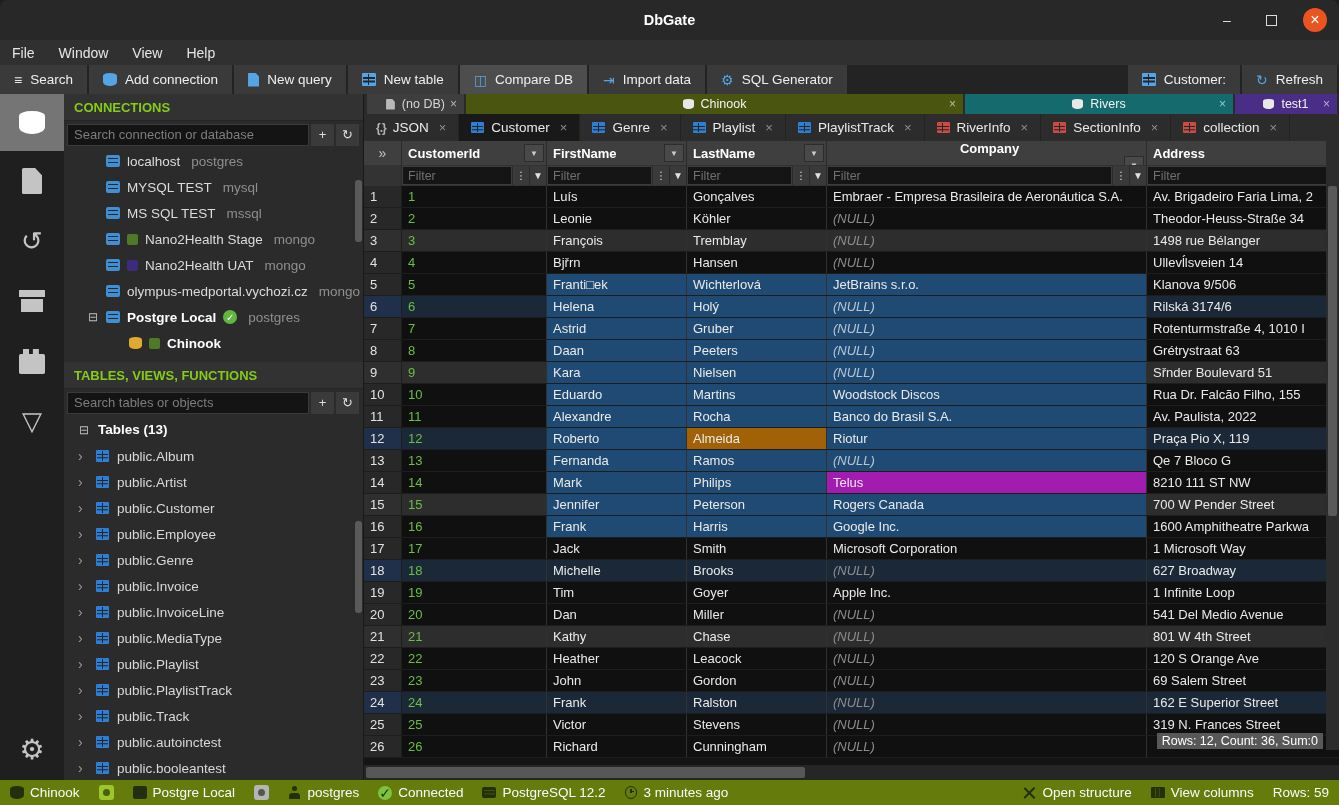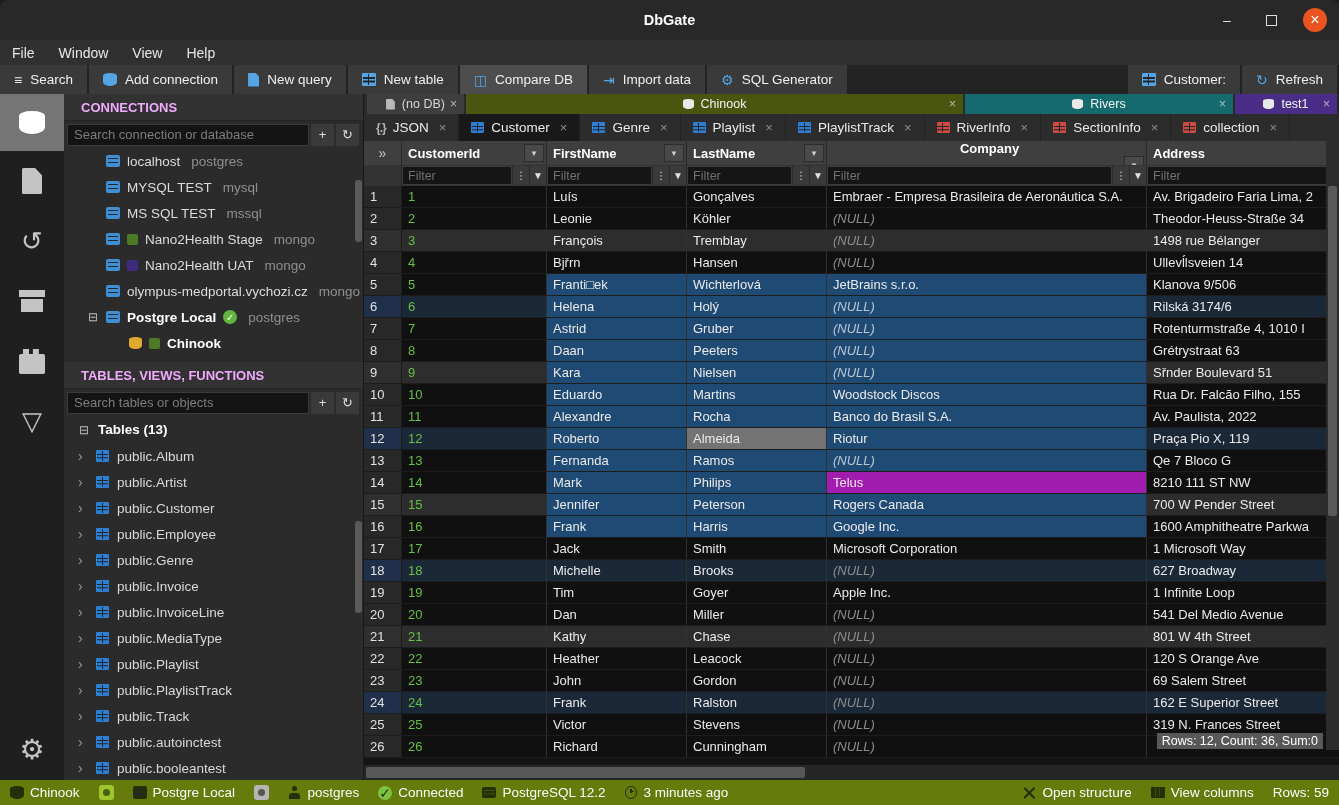--- a/index.html
+++ b/index.html
@@ -22,21 +22,21 @@
 .tbtn.lighter{background:#4d4d4d}
 .tb-spacer{flex:1}
 
 .main{flex:1;display:flex;min-height:0}
 .activitybar{width:64px;background:#1f1f1f;display:flex;flex-direction:column;align-items:stretch;flex:none}
 .act{height:60px;display:flex;align-items:center;justify-content:center;color:#c4c4c4;font-size:26px}
 .act.active{background:#757575;color:#fff;height:57px}
 .act-spacer{flex:1}
 
 .sidepanel{width:300px;background:#2b2b2b;display:flex;flex-direction:column;flex:none;border-right:1px solid #191919}
-.phead{height:27px;background:#323232;border-bottom:1px solid #252525;display:flex;align-items:center;padding-left:17px;font-weight:bold;font-size:13px;color:#f0abfc;flex:none}
+.phead{height:27px;background:#323232;border-bottom:1px solid #252525;display:flex;align-items:center;padding-left:10px;font-weight:bold;font-size:13px;color:#84cc16;flex:none}
 .psearch{height:27px;display:flex;align-items:center;padding:2px 4px 2px 3px;gap:2px;background:#2b2b2b;flex:none}
 .psearch input{flex:1;background:#141414;border:1px solid #3a3a3a;color:#bdbdbd;font-size:13px;height:22px;padding:0 6px;font-family:inherit;outline:none;min-width:0}
 .psearch input::placeholder{color:#7d7d7d}
 .psbtn{width:23px;height:22px;background:#3a3a3a;color:#ddd;display:flex;align-items:center;justify-content:center;font-size:13px;flex:none}
 .list{position:relative;overflow:hidden}
 .conn-list{height:214px;flex:none}
 .tbl-list{flex:1}
 .sb-thumb{position:absolute;right:1px;width:7px;background:#5a5a5a;border-radius:3px}
 .citem{height:26px;display:flex;align-items:center;padding-left:23px;gap:7px;font-size:13.5px;color:#d9d9d9;white-space:nowrap}
 .citem .exp{width:12px;color:#bdbdbd;font-size:12px;text-align:center;flex:none}
@@ -560,21 +560,21 @@
               <div class="gc id" style="width: 145px;">11</div>
               <div class="gc sel" style="width: 140px; background: rgb(31, 74, 115);">Alexandre</div>
               <div class="gc sel" style="width: 140px; background: rgb(31, 74, 115);">Rocha</div>
               <div class="gc sel" style="width: 320px; background: rgb(31, 74, 115);">Banco do Brasil S.A.</div>
               <div class="gc" style="width: 220px;">Av. Paulista, 2022</div>
             </div>
             <div class="gr sb">
               <div class="rn">12</div>
               <div class="gc id" style="width: 145px;">12</div>
               <div class="gc sel" style="width: 140px; background: rgb(31, 74, 115);">Roberto</div>
-              <div class="gc sel" style="width: 140px; background: #737373;">Almeida</div>
+              <div class="gc sel" style="width: 140px; background: #a16207;">Almeida</div>
               <div class="gc sel" style="width: 320px; background: rgb(31, 74, 115);">Riotur</div>
               <div class="gc" style="width: 220px;">Praça Pio X, 119</div>
             </div>
             <div class="gr">
               <div class="rn">13</div>
               <div class="gc id" style="width: 145px;">13</div>
               <div class="gc sel" style="width: 140px; background: rgb(31, 74, 115);">Fernanda</div>
               <div class="gc sel" style="width: 140px; background: rgb(31, 74, 115);">Ramos</div>
               <div class="gc null sel" style="width: 320px; background: rgb(31, 74, 115);">(NULL)</div>
               <div class="gc" style="width: 220px;">Qe 7 Bloco G</div>

